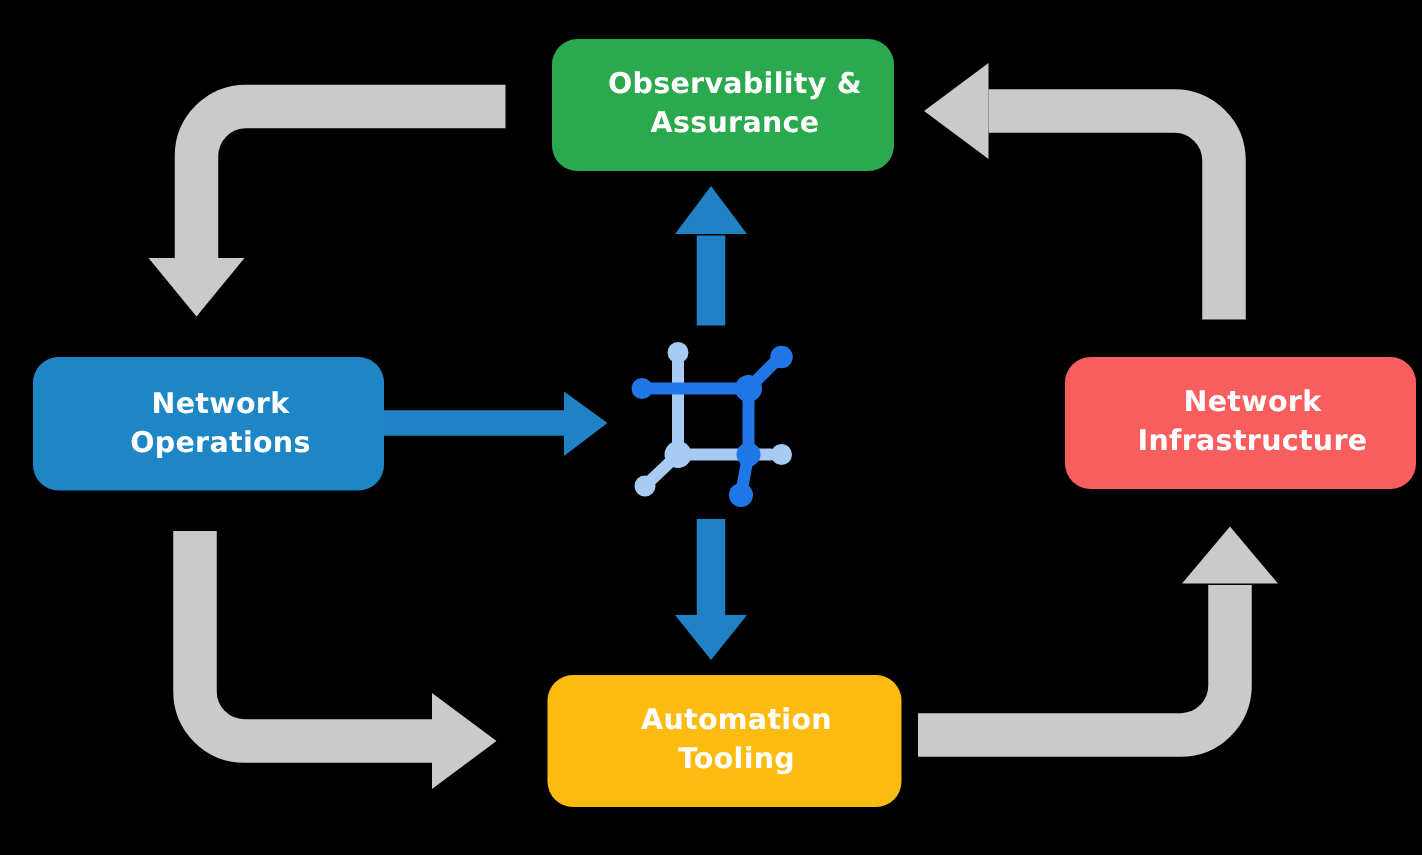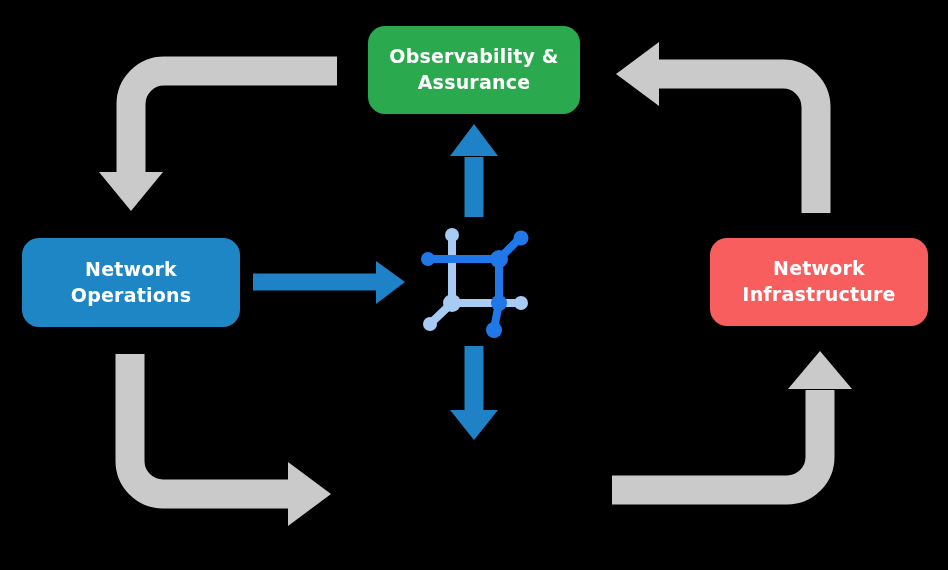--- a/index.html
+++ b/index.html
@@ -10,21 +10,21 @@
     overflow:hidden;
     font-family:"DejaVu Sans","Liberation Sans",sans-serif;
   }
   .arrows-layer{position:absolute;left:0;top:0;z-index:1;}
   .node{
     position:absolute;z-index:2;
     display:flex;align-items:center;justify-content:center;
     border-radius:17px;
     color:#ffffff;
     font-size:19px;font-weight:600;letter-spacing:.2px;
-    text-align:center;line-height:1.35;
+    text-align:center;line-height:1.35;padding-left:16px;
   }
   .node .label{white-space:pre-line;}
   .node-observability{left:368px;top:26px;width:212px;height:88px;background:#2aa94e;}
   .node-operations{left:22px;top:238px;width:218px;height:89px;background:#1f86c5;}
   .node-infrastructure{left:710px;top:238px;width:218px;height:88px;background:#f95e5e;}
   .node-automation{left:365px;top:450px;width:220px;height:88px;background:#fcbb10;}
 </style>
 </head>
 <body>
 
@@ -103,14 +103,18 @@
   <div class="node node-operations">
     <span class="label">Network
 Operations</span>
   </div>
 
   <div class="node node-infrastructure">
     <span class="label">Network
 Infrastructure</span>
   </div>
 
+  <div class="node node-automation">
+    <span class="label">Automation
+Tooling</span>
+  </div>
 
 </div>
 
 </body></html>

